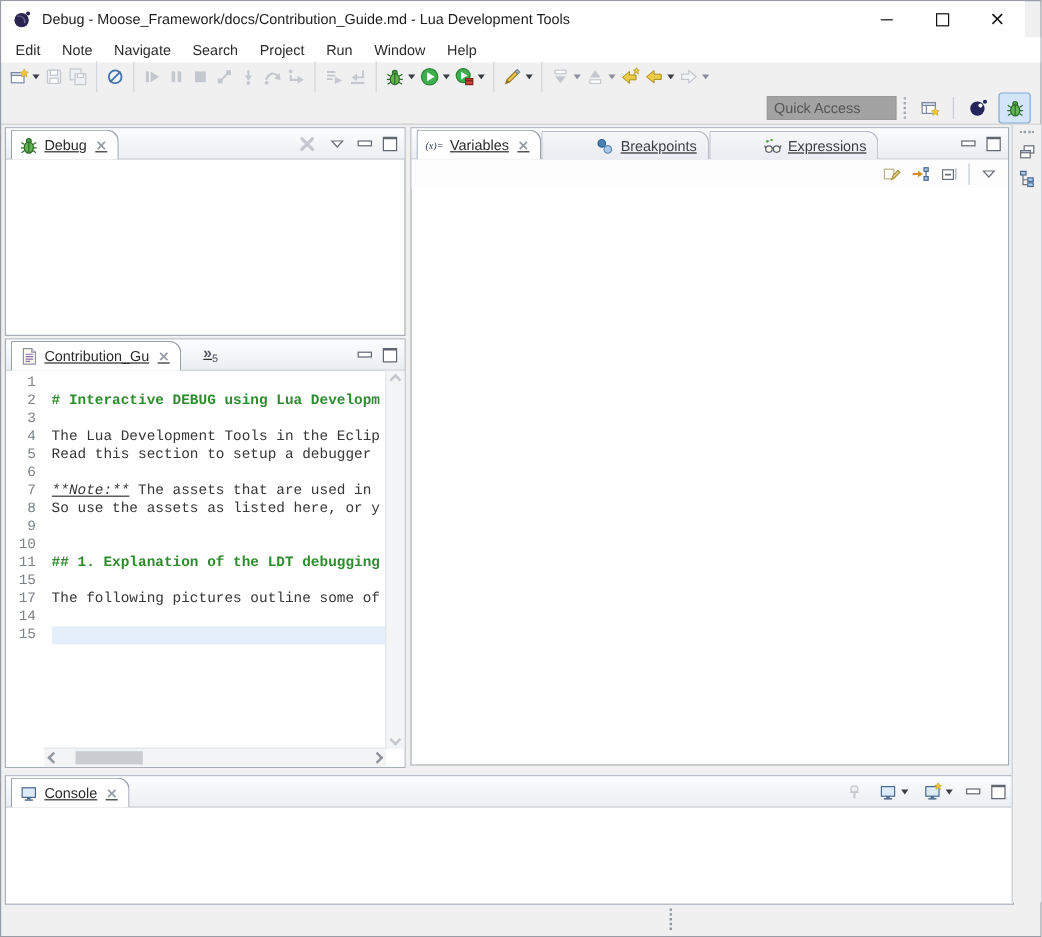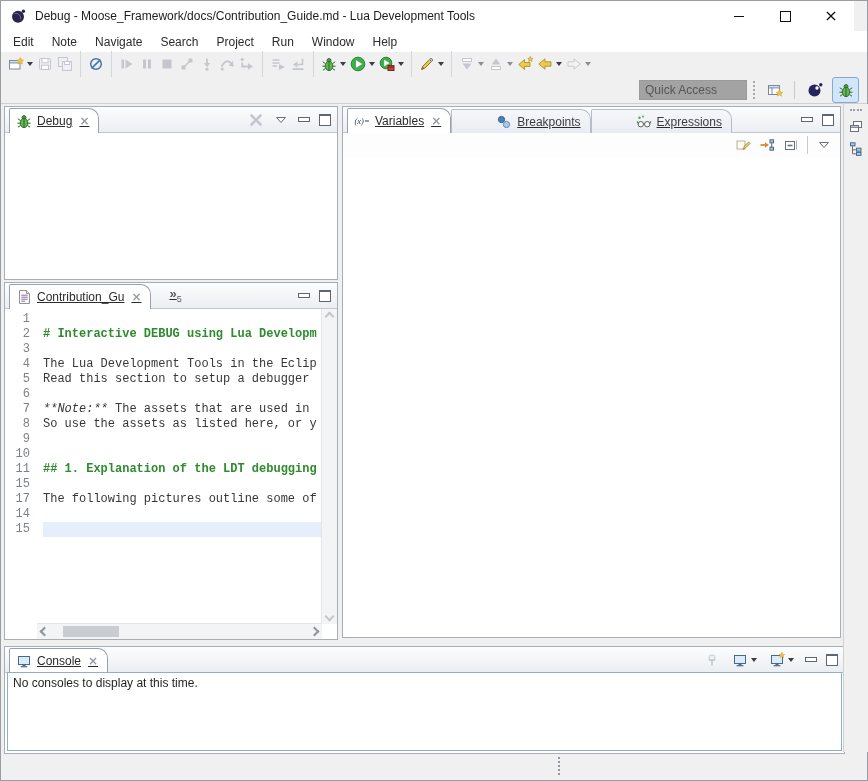--- a/index.html
+++ b/index.html
@@ -53,21 +53,21 @@
   
   .ebody{position:absolute;left:0;right:0;top:26px;bottom:0;background:#fff;}
   .gutter{position:absolute;left:0;top:0;bottom:15px;width:32px;padding-top:3px;
           font-family:"Liberation Mono",monospace;font-size:12px;line-height:15px;
           color:#7d8288;text-align:right;box-sizing:border-box;padding-right:7px;}
   .elines{position:absolute;left:38px;right:15px;top:0;bottom:15px;padding-top:3px;overflow:hidden;
           font-family:"Liberation Mono",monospace;font-size:12px;line-height:15px;color:#373737;white-space:pre;}
   .eline{height:15px;}
   .eline.cur{background:#e4effb;}
   .seg.heading{color:#2e8b2e;font-weight:bold;}
-  .seg.em{font-style:italic;}
+  .seg.em{font-style:italic;text-decoration:underline;}
   .vsb{position:absolute;right:0;top:0;bottom:15px;width:15px;background:#f3f4f6;border-left:1px solid #e3e5e8;}
   .hsb{position:absolute;left:32px;right:15px;bottom:0;height:15px;background:#f3f4f6;border-top:1px solid #e3e5e8;}
   .chev{display:block;width:5px;height:5px;border-left:2px solid #8f959c;border-bottom:2px solid #8f959c;}
   .sarr{position:absolute;display:flex;align-items:center;justify-content:center;width:15px;height:15px;}
   .chev.up{transform:rotate(135deg);border-color:#c3c7cc;}
   .chev.down{transform:rotate(-45deg);border-color:#c3c7cc;}
   .chev.left{transform:rotate(45deg);}
   .chev.right{transform:rotate(-135deg);}
   .hthumb{position:absolute;left:26px;width:56px;top:2px;bottom:2px;background:#c9cdd2;}
   
@@ -557,21 +557,21 @@
             <i class="chev left"></i>
           </span>
         <span class="sarr" style="right:0;">
             <i class="chev right"></i>
           </span>
         <span class="hthumb"></span>
       </div>
     </div>
   </div>
 
-  <div class="panel" style="left:4px;top:646px;width:839px;height:106px;">
+  <div class="panel" style="left:4px;top:646px;width:839px;height:106px;text-align:right;">
     <div class="phdr">
       <span class="tab">
         <span class="icn">
             <svg width="16" height="16" viewBox="0 0 16 16">
               <rect x="2.5" y="3.5" width="11" height="8" fill="#dcebf9" stroke="#49688e"></rect>
               <rect x="6.5" y="11.5" width="3" height="1.6" fill="#49688e"></rect>
               <rect x="4.6" y="13.1" width="6.8" height="1.2" fill="#49688e"></rect>
             </svg>
           </span>
         <span class="lbl">Console</span>
@@ -611,23 +611,20 @@
             </span>
           </span>
         <span>
             <i class="icmin"></i>
           </span>
         <span>
             <i class="icmax"></i>
           </span>
       </span>
     </div>
-    <div class="cbody">
-      <div class="cmsg">No consoles to display at this time.</div>
-    </div>
   </div>
 
   <div class="trim">
     <span class="trimdots"></span>
     <span class="trimbtn">
         <span class="icn">
           <svg width="16" height="16" viewBox="0 0 16 16">
             <rect x="5.5" y="2.5" width="8" height="6" fill="#fff" stroke="#6a7079"></rect>
             <rect x="2.5" y="6.5" width="8" height="6" fill="#fff" stroke="#6a7079"></rect>
             <rect x="2.5" y="6.5" width="8" height="1.8" fill="#cfd8e4" stroke="#6a7079"></rect>

